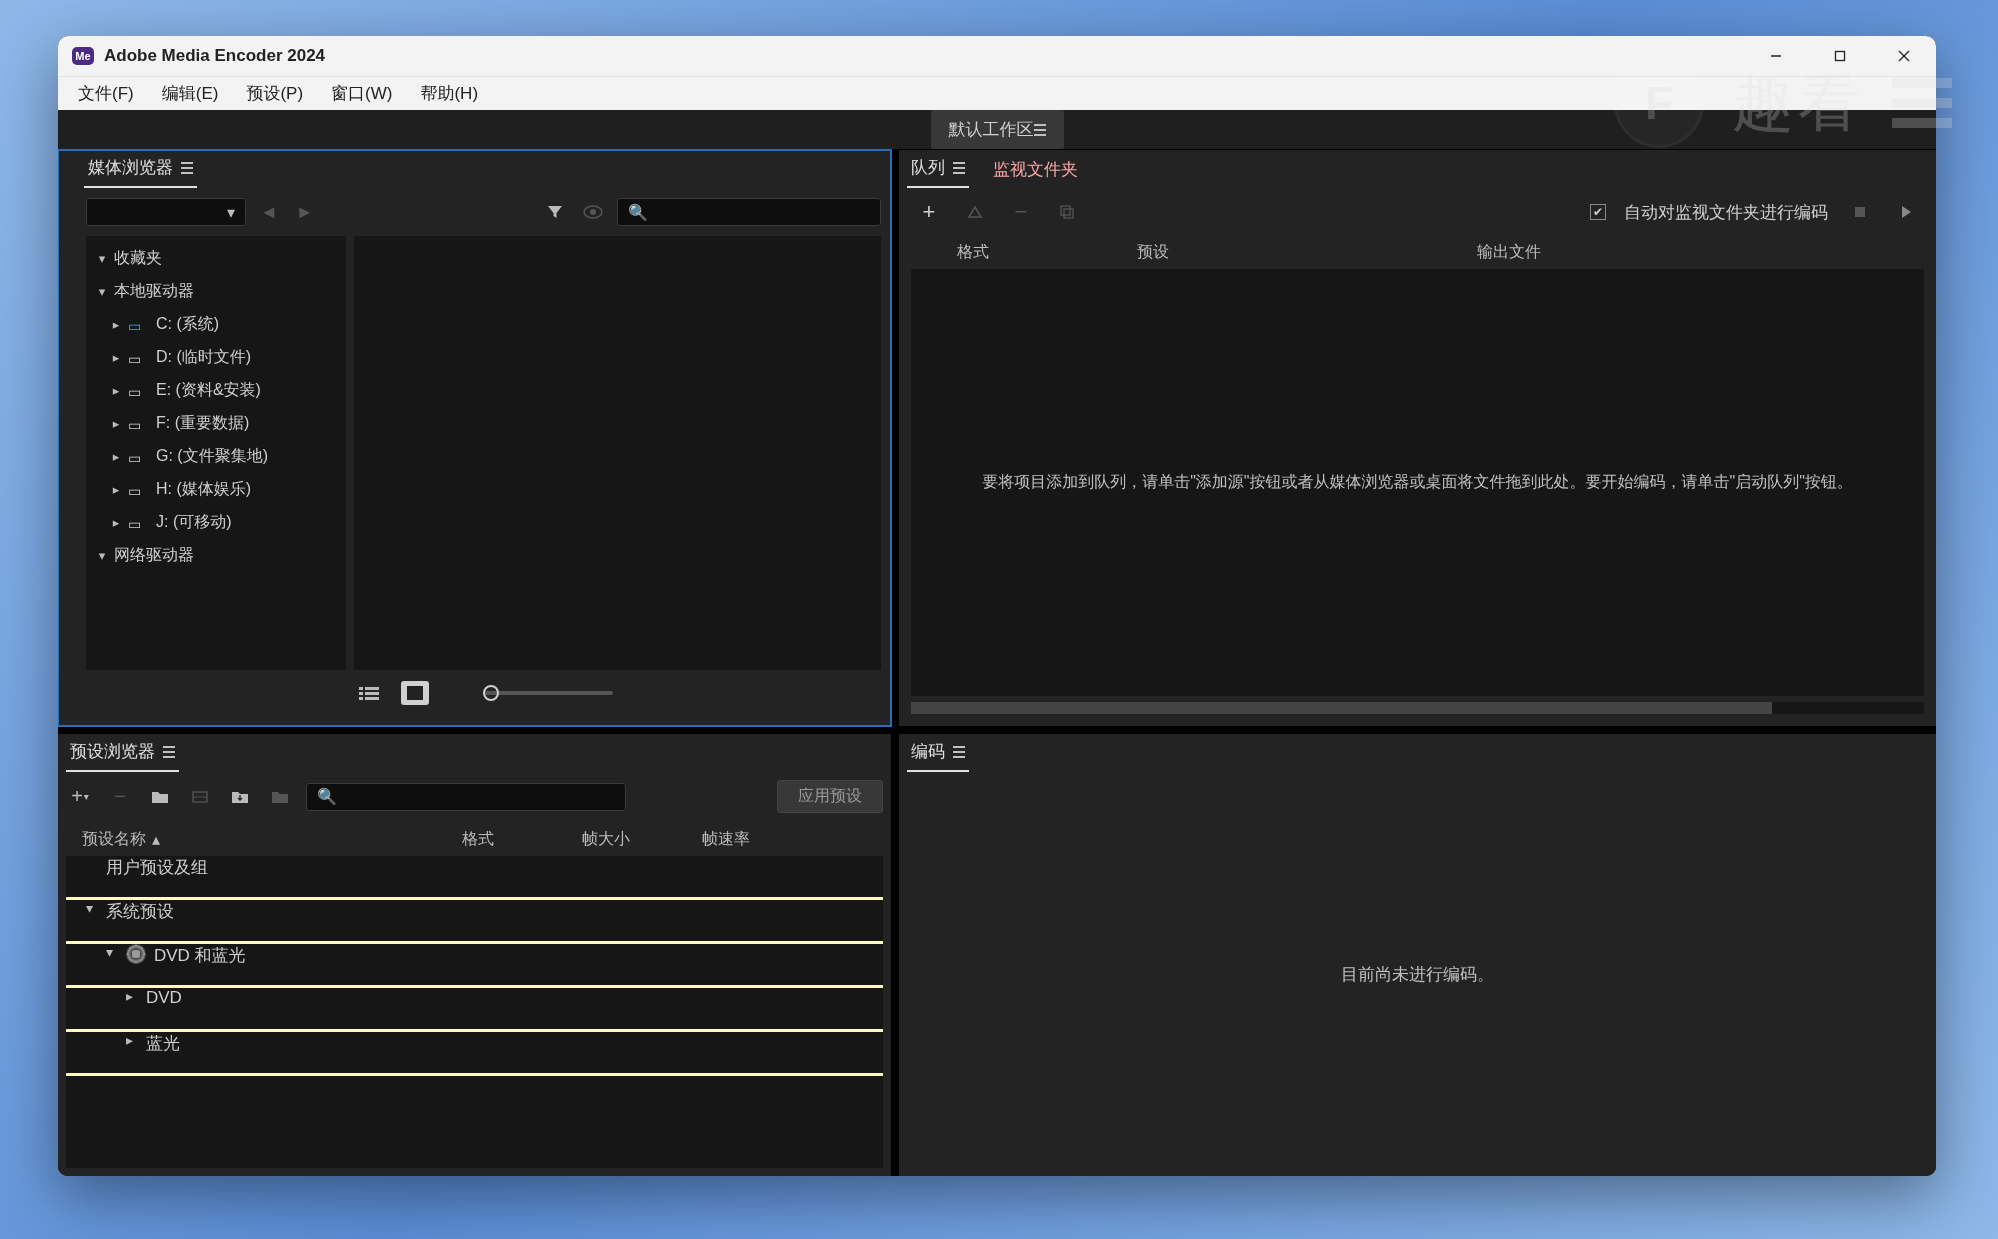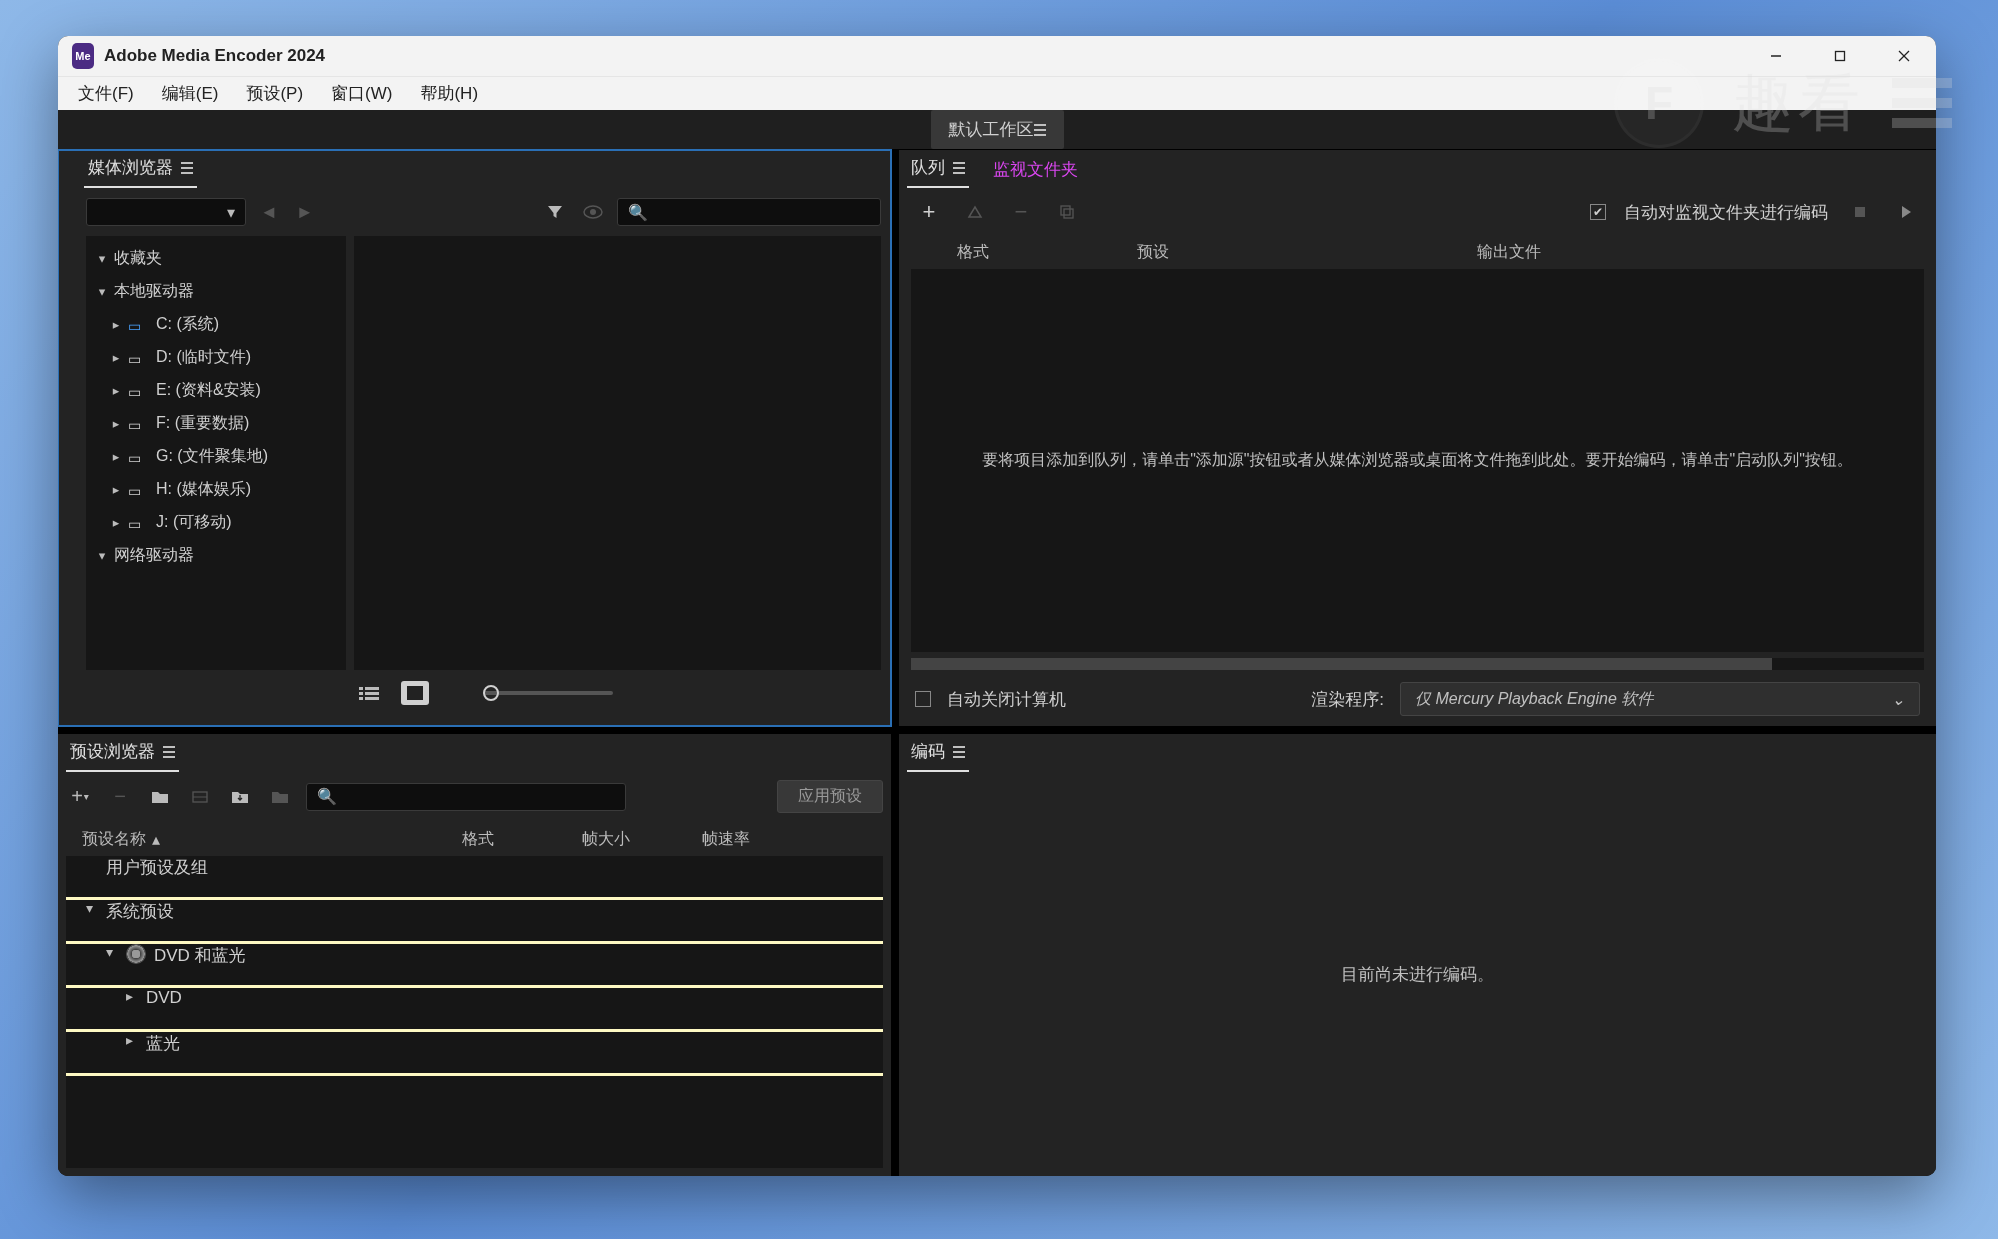--- a/index.html
+++ b/index.html
@@ -6,42 +6,42 @@
 body { background: linear-gradient(135deg,#8eb8e8 0%,#5b8dd6 50%,#8eb8e8 100%); width:1998px; height:1239px; overflow:hidden; position:relative; }
 
 .win {
   position:absolute; left:58px; top:36px; width:1878px; height:1140px;
   background:#1f1f1f; border-radius:10px; overflow:hidden;
   box-shadow:0 20px 60px rgba(0,0,0,.4);
   display:flex; flex-direction:column;
 }
 
 .titlebar { height:40px; background:#f3f3f3; display:flex; align-items:center; padding:0 0 0 14px; }
-.titlebar .app-icon { width:22px; height:26px; background:#4b2b83; border-radius:5px; display:flex; align-items:center; justify-content:center; color:#fff; font-size:11px; font-weight:700; margin-right:10px; }
+.titlebar .app-icon { width:22px; height:18px; background:#4b2b83; border-radius:5px; display:flex; align-items:center; justify-content:center; color:#fff; font-size:11px; font-weight:700; margin-right:10px; }
 .titlebar .title { color:#222; font-size:17px;font-weight:bold; }
 .titlebar .spacer { flex:1; }
 .winbtn { width:64px; height:40px; display:flex; align-items:center; justify-content:center; color:#222; }
 .winbtn svg { width:14px; height:14px; }
 
 .menubar { height:34px; background:#f3f3f3; display:flex; align-items:center; padding:0 6px; border-top:1px solid #e5e5e5; }
 .menuitem { padding:0 14px; height:34px; display:flex; align-items:center; color:#222; font-size:17px; cursor:pointer; }
 
 .appbody { flex:1; background:#1f1f1f; display:flex; flex-direction:column; min-height:0; }
 
 .wsrow { height:40px; background:#1f1f1f; display:flex; align-items:center; justify-content:center; border-bottom:1px solid #000; }
 .wstab { background:#383838; color:#d0d0d0; font-size:17px; padding:8px 18px; display:flex; align-items:center; border-radius:2px;}
 .hamburger{ display:inline-flex; flex-direction:column; gap:3px; }
 .hamburger span{ width:12px; height:2px; background:#c0c0c0; }
 
 .panels { flex:1; display:grid; grid-template-columns: 833px 8px 1fr; grid-template-rows: 576px 8px 1fr; min-height:0;}
 .gutterV{background:#000;} .gutterH{background:#000;}
 
 .panel { background:#232323; display:flex; flex-direction:column; min-height:0; position:relative; }
 .paneTabs { height:38px; display:flex; align-items:flex-end; padding:0 8px; gap:20px; }
-.paneTab { color:#d946ef; font-size:17px; padding:7px 4px 7px 4px; display:flex; align-items:center; gap:8px; cursor:pointer;}
+.paneTab { color:#fca5a5; font-size:17px; padding:7px 4px 7px 4px; display:flex; align-items:center; gap:8px; cursor:pointer;}
 .paneTab.active { color:#e0e0e0; border-bottom:2px solid #e0e0e0; }
 .paneBody { flex:1; background:#232323; padding:10px; display:flex; flex-direction:column; min-height:0;}
 
 
 .mb-toolbar { display:flex; align-items:center; gap:10px; margin-bottom:10px;}
 .mb-select { width:160px; height:28px; background:#0e0e0e; border:1px solid #3a3a3a; display:flex; align-items:center; justify-content:flex-end; padding:0 10px; color:#bbb; border-radius:3px;}
 .navbtn { color:#555; font-size:18px; padding:0 4px; }
 .mb-toolbar .flex { flex:1; }
 .iconbtn { color:#bbb; display:flex; align-items:center; justify-content:center; width:28px; height:28px; cursor:pointer;}
 .iconbtn.dimmed{color:#555;}
@@ -309,30 +309,20 @@
             <span>格式</span>
             <span>预设</span>
             <span>输出文件</span>
           </div>
           <div class="q-drop">
             <span>要将项目添加到队列，请单击"添加源"按钮或者从媒体浏览器或桌面将文件拖到此处。要开始编码，请单击"启动队列"按钮。</span>
           </div>
           <div class="q-scroll">
               <div class="thumb"></div>
             </div>
-          <div class="q-footer">
-            <div class="cbx"></div>
-            <span style="font-size:17px;">自动关闭计算机</span>
-            <div class="flex" style="flex:1"></div>
-            <span style="font-size:17px;">渲染程序:</span>
-            <div class="render-select">
-              <span>仅 Mercury Playback Engine 软件</span>
-              <span>⌄</span>
-            </div>
-          </div>
         </div>
       </div>
 
       <div class="gutterH" style="grid-column:1;grid-row:2;"></div>
       <div class="gutterH" style="grid-column:3;grid-row:2;"></div>
 
       <div class="panel" style="grid-column:1;grid-row:3;">
         <div class="paneTabs">
           <div class="paneTab active">
             <span>预设浏览器</span>

